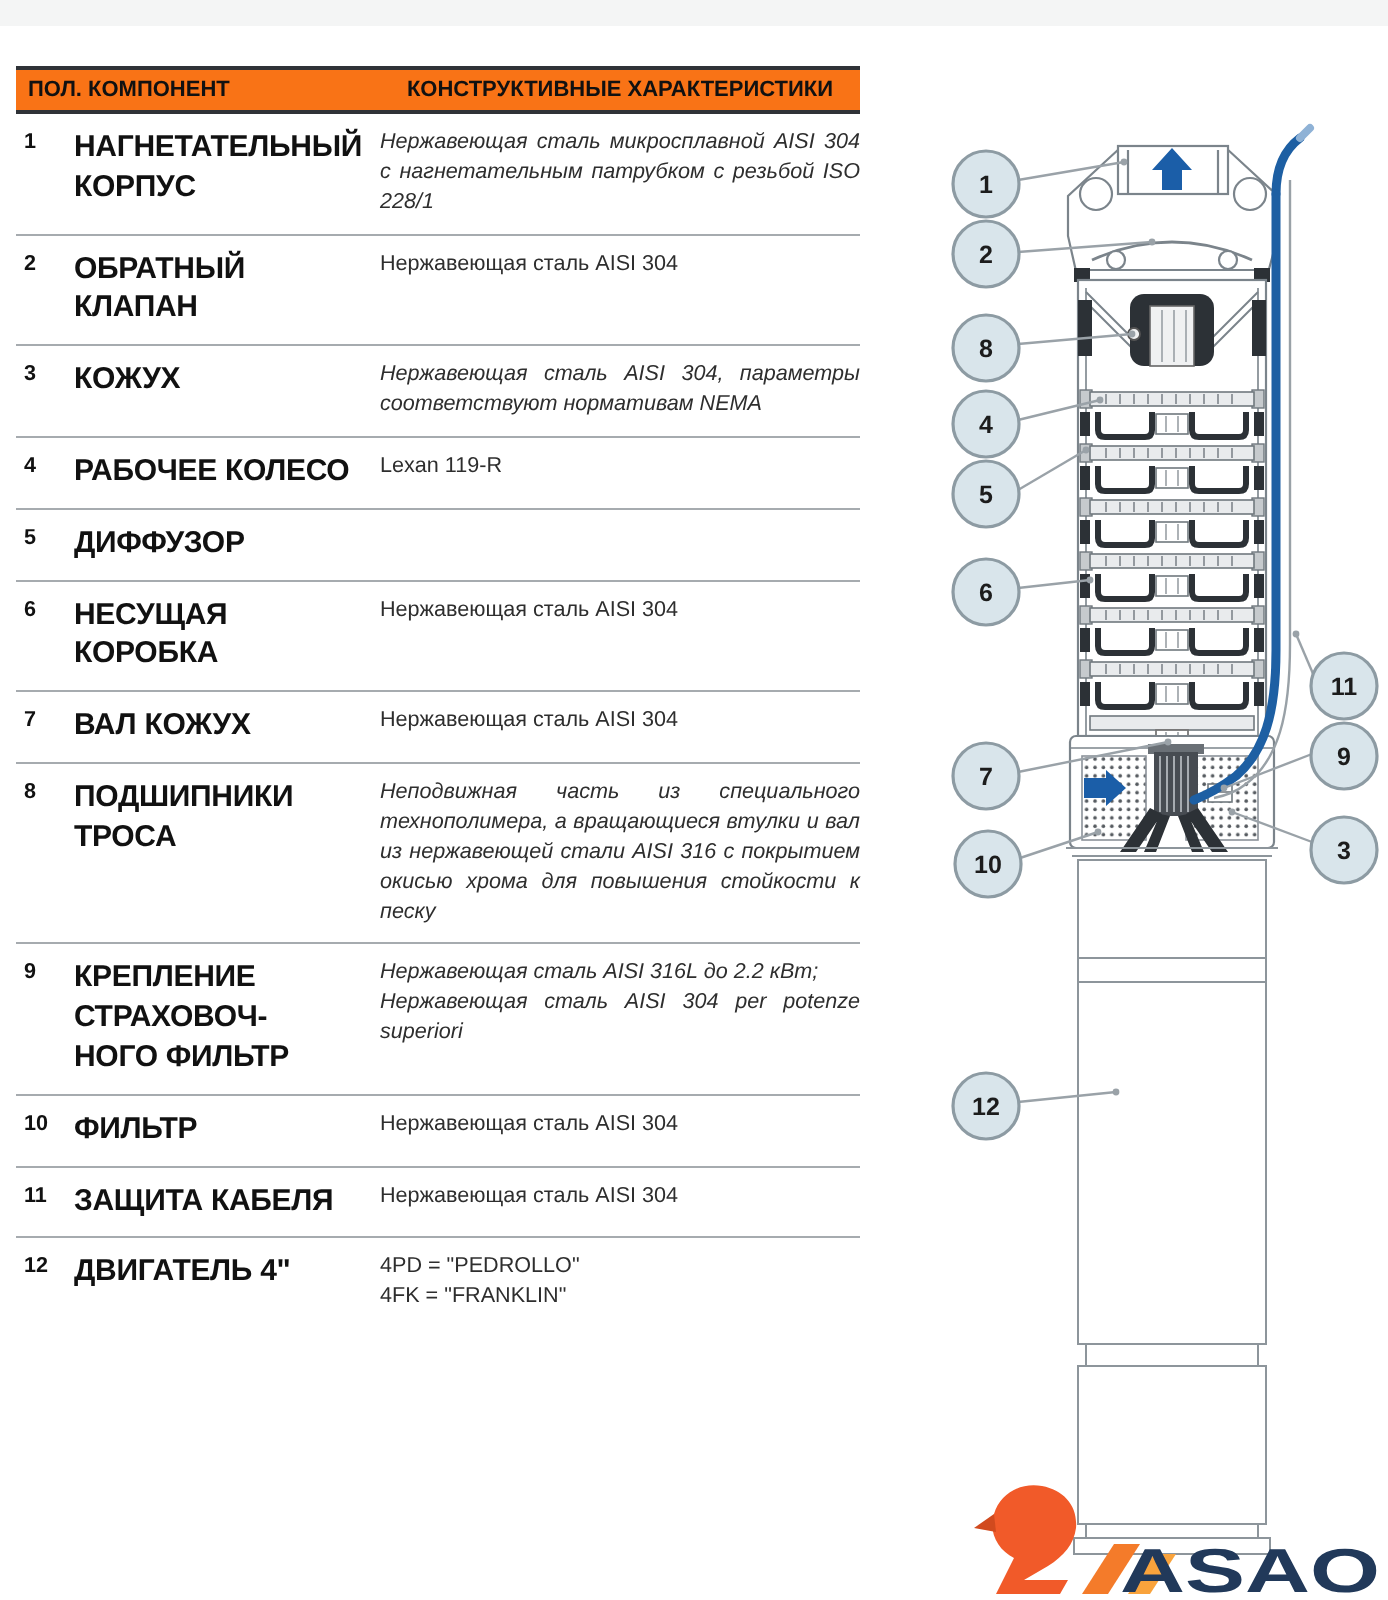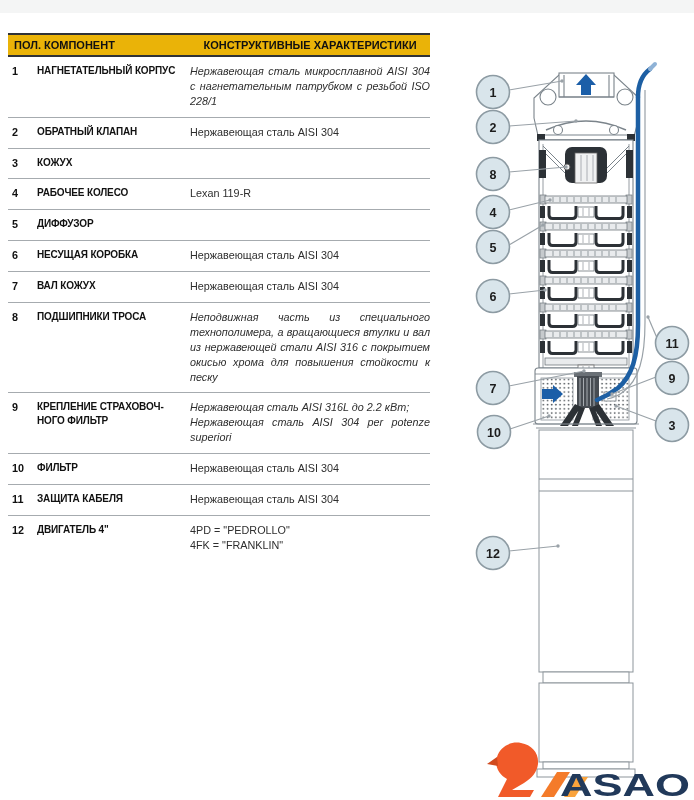--- a/index.html
+++ b/index.html
@@ -1,27 +1,27 @@
 <!DOCTYPE html>
 <html><head>
 <meta charset="utf-8">
 <style>
   html,body{margin:0;padding:0;background:#fff;}
   body{width:694px;height:800px;position:relative;font-family:"Liberation Sans","DejaVu Sans",sans-serif;overflow:hidden;}
   .top-strip{position:absolute;left:0;top:0;width:694px;height:13px;background:#f4f5f5;}
   
   .tbl{position:absolute;left:8px;top:33px;width:422px;font-size:10.8px;color:#2e2e2e;}
-  .thead{display:flex;background:#eab308;border-top:2px solid #2f3237;border-bottom:2px solid #2f3237;
+  .thead{display:flex;background:#f97316;border-top:2px solid #2f3237;border-bottom:2px solid #2f3237;
          font-weight:bold;font-size:11px;color:#111;padding:4px 0;}
   .thead .h1{width:176px;padding-left:6px;}
   .thead .h2{flex:1;text-align:center;}
   .trow{display:flex;border-bottom:1px solid #a6abaf;padding:7px 0 8px;line-height:1.38;}
   .trow:last-child{border-bottom:none;}
   .num{width:29px;padding-left:4px;font-weight:bold;color:#111;box-sizing:border-box;}
-  .name{width:153px;font-weight:bold;color:#111;font-size:10px;letter-spacing:-0.15px;
+  .name{width:153px;font-weight:bold;color:#111;font-size:15px;letter-spacing:-0.15px;
         padding-right:4px;white-space:pre-line;box-sizing:border-box;line-height:1.32;}
   .desc{flex:1;white-space:pre-line;}
   .desc.j{text-align:justify;font-style:italic;}
   
   .diagram{position:absolute;left:430px;top:55px;width:264px;height:745px;}
   .callout-text{font-weight:bold;font-size:12.5px;fill:#1c1c1c;}
   .logo-text{font-weight:bold;fill:#21395a;}
 </style>
 </head>
 <body>
@@ -40,20 +40,21 @@
     <div class="desc j">Нержавеющая сталь микросплавной AISI 304 с нагнетательным патрубком с резьбой ISO 228/1</div>
   </div>
   <div class="trow">
     <div class="num">2</div>
     <div class="name">ОБРАТНЫЙ КЛАПАН</div>
     <div class="desc">Нержавеющая сталь AISI 304</div>
   </div>
   <div class="trow">
     <div class="num">3</div>
     <div class="name">КОЖУХ</div>
+    <div class="desc j">Нержавеющая сталь AISI 304, параметры соответствуют нормативам NEMA</div>
   </div>
   <div class="trow">
     <div class="num">4</div>
     <div class="name">РАБОЧЕЕ КОЛЕСО</div>
     <div class="desc">Lexan 119-R</div>
   </div>
   <div class="trow">
     <div class="num">5</div>
     <div class="name">ДИФФУЗОР</div>
   </div>

